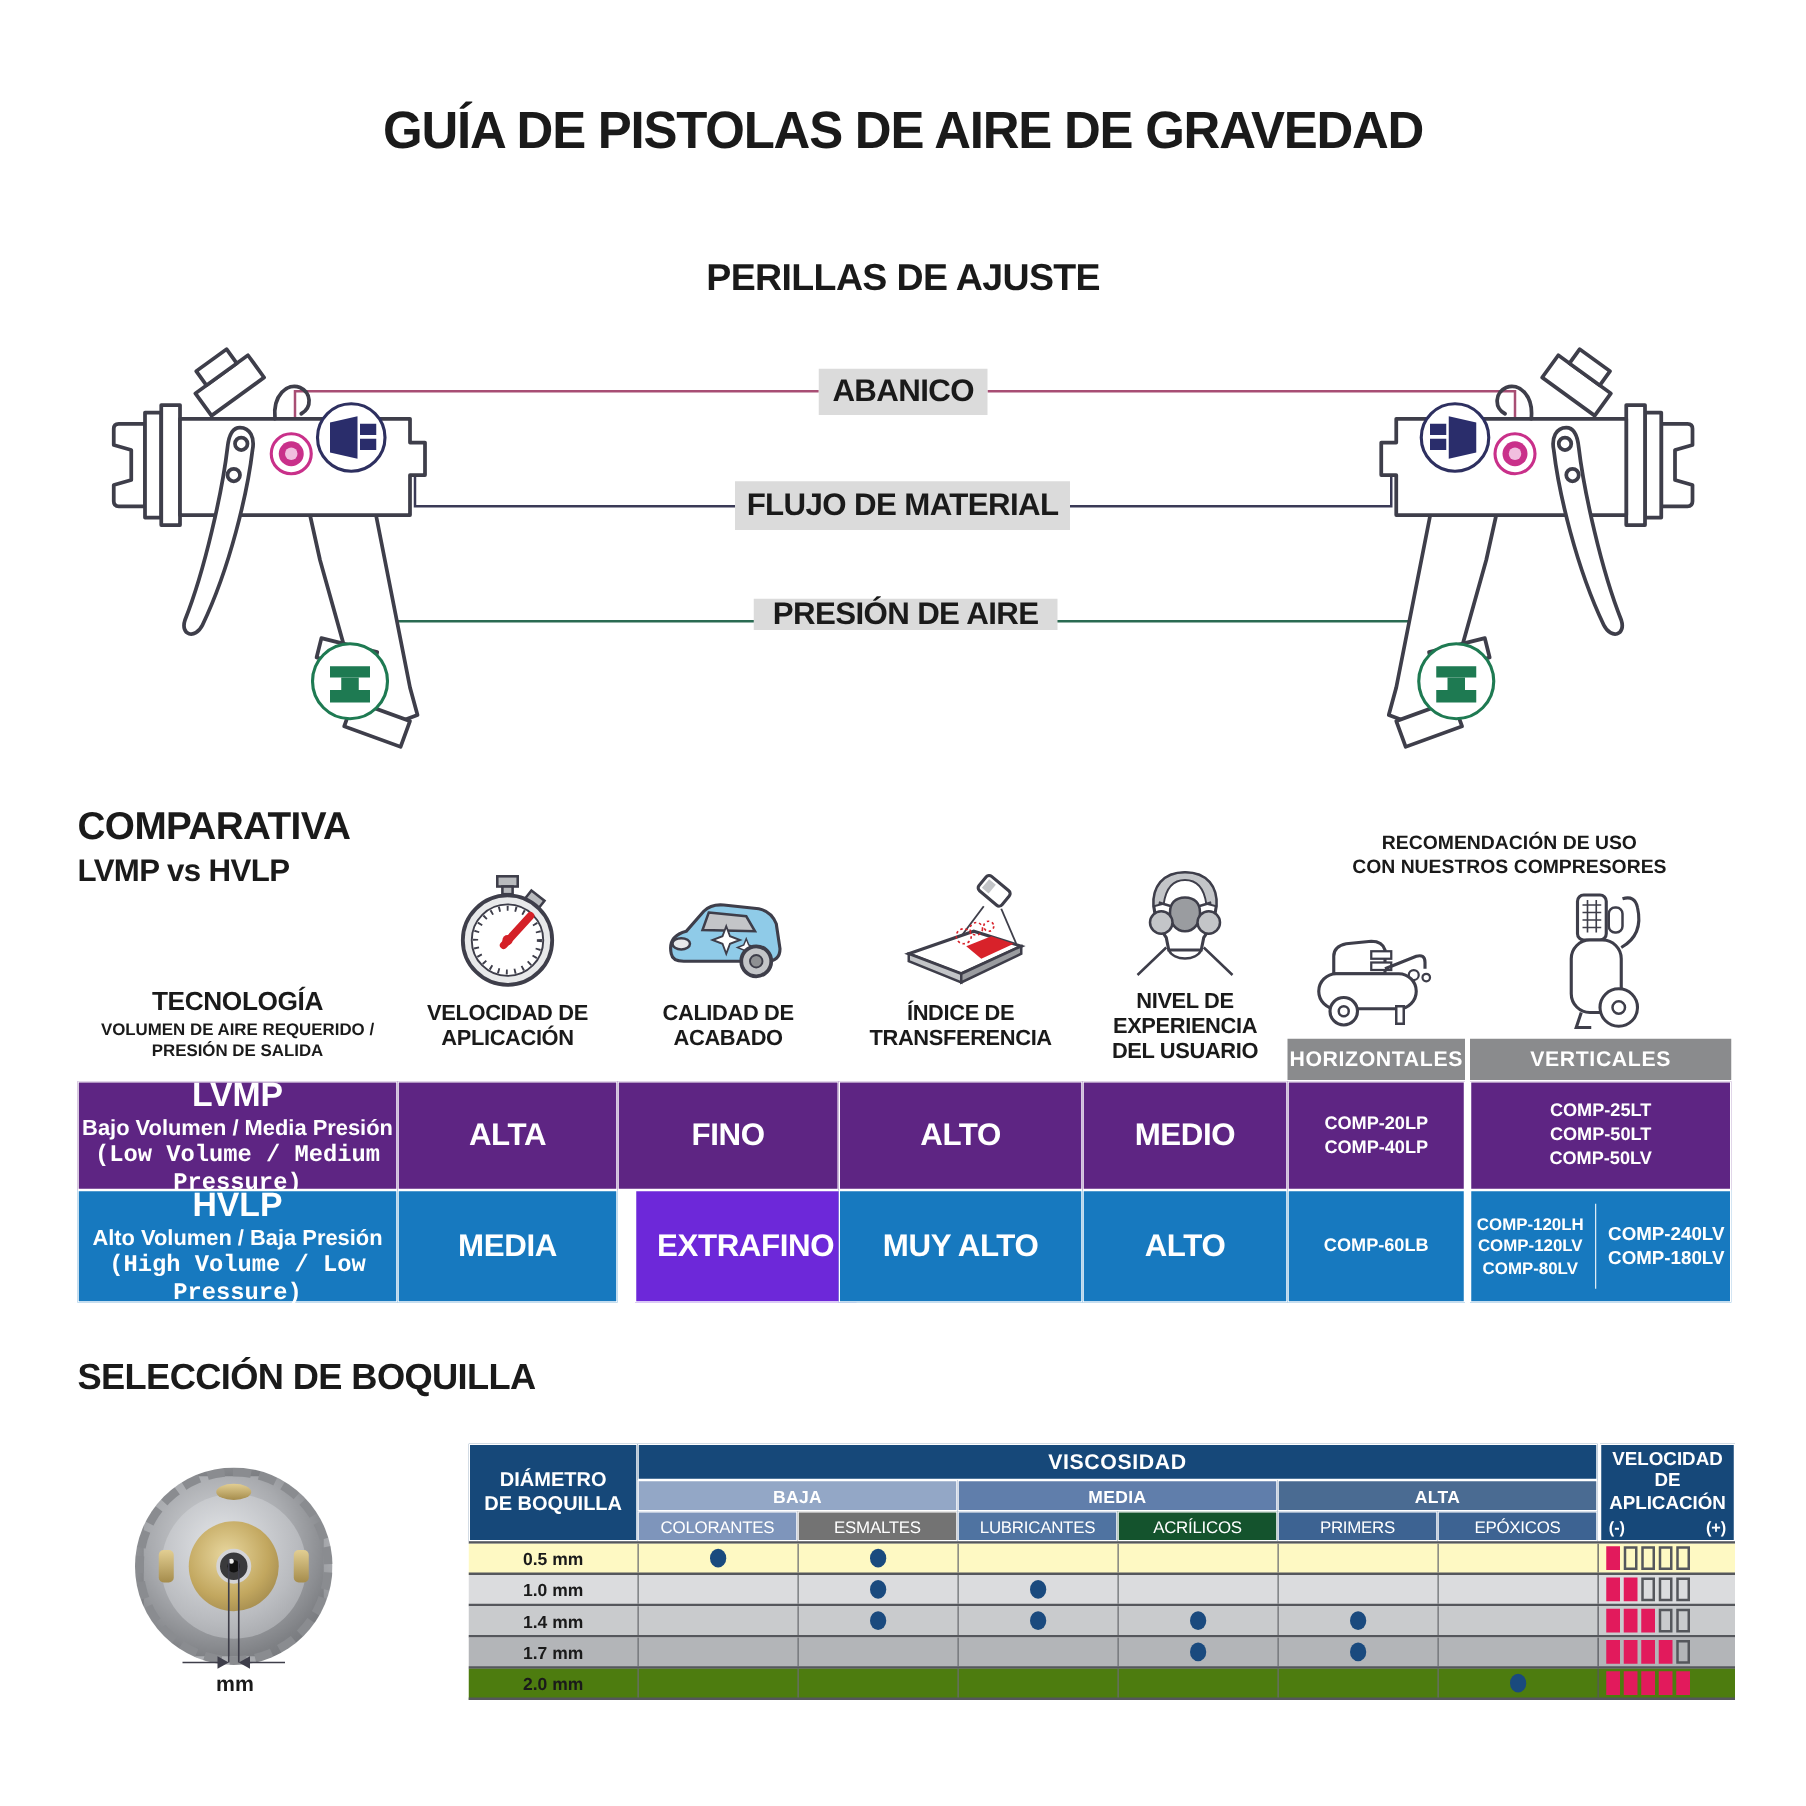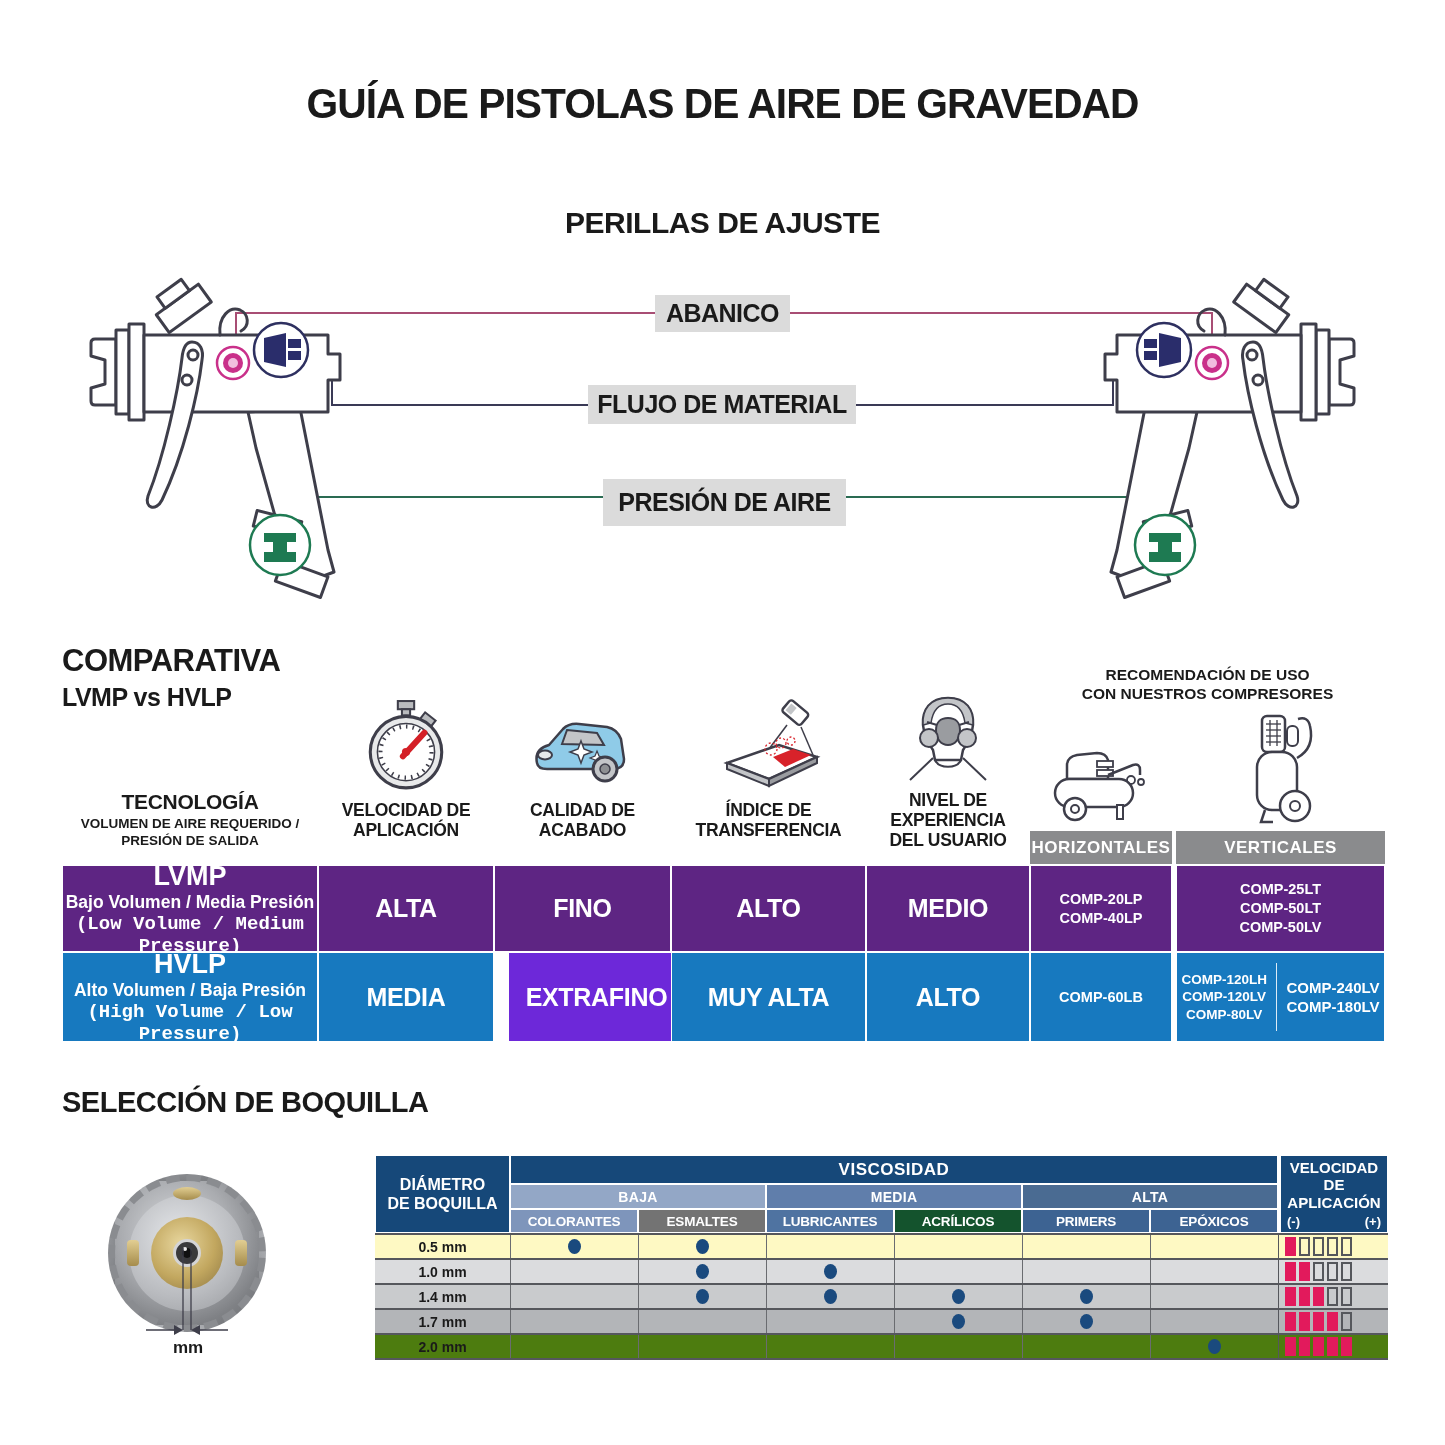--- a/index.html
+++ b/index.html
@@ -53,21 +53,21 @@
   .nz-toptab{position:absolute;left:58px;top:6px;width:28px;height:13px;border-radius:50%;
      background:linear-gradient(#E2CE92,#A58C4C);}
   .nz-clip{position:absolute;width:12px;height:26px;border-radius:4px;background:linear-gradient(#E2CE92,#A58C4C);top:59px;}
   
   #nozzle-table{left:375px;top:1155px;width:1013px;height:203px;}
   .nt-head{position:absolute;background:#164879;color:#fff;box-sizing:border-box;border:1.5px solid #fff;
            display:flex;align-items:center;justify-content:center;font-weight:bold;text-align:center;}
   .nt-group{position:absolute;color:#fff;box-sizing:border-box;border:1.5px solid #fff;display:flex;
             align-items:center;justify-content:center;font-weight:bold;font-size:14px;letter-spacing:.3px;}
   .nt-sub{position:absolute;color:#fff;box-sizing:border-box;border:1.5px solid #fff;display:flex;
-          align-items:center;justify-content:center;font-weight:bold;font-size:13.5px;letter-spacing:-.2px;text-align:right;}
+          align-items:center;justify-content:center;font-weight:normal;font-size:13.5px;letter-spacing:-.2px;text-align:right;}
   #nozzle-rows{position:absolute;left:0;top:78px;width:1013px;border-top:2px solid #55575C;}
   .nt-row{display:flex;height:23px;border-bottom:2px solid #55575C;align-items:stretch;}
   .nt-dia{width:135px;display:flex;align-items:center;justify-content:center;font-weight:bold;font-size:14px;}
   .nt-cell{width:128px;border-left:1.5px solid #6A6C70;box-sizing:border-box;display:flex;
            align-items:center;justify-content:center;}
   .nt-dot{width:13px;height:15px;border-radius:50%;background:#1A4A7E;}
   .nt-speed{width:110px;border-left:1.5px solid #55575C;box-sizing:border-box;display:flex;
             align-items:center;gap:3px;padding-left:6px;}
   .nt-bar{width:11px;height:19px;box-sizing:border-box;}
   .nt-bar.filled{background:#E21A5C;}
@@ -143,21 +143,21 @@
       <polyline points="605,497 276,497 276,520" stroke="#2A6B52"></polyline>
       <polyline points="845,497 1167,497 1167,520" stroke="#2A6B52"></polyline>
     </g>
 
     <use href="#gun" transform="translate(88,288)"></use>
     <use href="#gun" transform="translate(1357,288) scale(-1,1)"></use>
   </svg>
 
   <div class="abs knob-label" style="left:655px;top:295px;width:135px;height:37px;">ABANICO</div>
   <div class="abs knob-label" style="left:588px;top:385px;width:268px;height:39px;">FLUJO DE MATERIAL</div>
-  <div class="abs knob-label" style="left:603px;top:479px;width:243px;height:47px;">PRESIÓN DE AIRE</div>
+  <div class="abs knob-label" style="left:603px;top:479px;width:243px;height:25px;">PRESIÓN DE AIRE</div>
 
   <div class="abs" id="comp-heading">COMPARATIVA</div>
   <div class="abs" id="comp-subheading">LVMP vs HVLP</div>
   <div class="abs" id="reco-title">RECOMENDACIÓN DE USO
 CON NUESTROS COMPRESORES</div>
 
   <div class="abs col-icon" style="left:318px;top:695px;width:176px;height:100px;">
     <svg width="92" height="96" viewBox="0 0 90 94">
       <rect x="37" y="2" width="16" height="8" fill="#B9BBBE" stroke="#3E3E4A" stroke-width="2"></rect>
       <rect x="41" y="10" width="8" height="6" fill="#B9BBBE" stroke="#3E3E4A" stroke-width="2"></rect>
@@ -295,21 +295,21 @@
     <div class="l2">Alto Volumen / Baja Presión</div>
     <div class="l3">(High Volume / Low Pressure)</div>
   </div>
   <div class="abs comp-cell" style="left:318px;top:952px;width:176px;height:90px;background:#1779BF;">
     <div class="big">MEDIA</div>
   </div>
   <div class="abs comp-cell" style="left:508px;top:952px;width:177px;height:90px;background:#6d28d9;">
     <div class="big">EXTRAFINO</div>
   </div>
   <div class="abs comp-cell" style="left:671px;top:952px;width:195px;height:90px;background:#1779BF;">
-    <div class="big">MUY ALTA</div>
+    <div class="big">MUY ALTO</div>
   </div>
   <div class="abs comp-cell" style="left:866px;top:952px;width:164px;height:90px;background:#1779BF;">
     <div class="big">ALTO</div>
   </div>
   <div class="abs comp-cell" style="left:1030px;top:952px;width:142px;height:90px;background:#1779BF;">
     <div class="models">COMP-60LB</div>
   </div>
   <div class="abs comp-cell" style="left:1176px;top:952px;width:209px;height:90px;background:#1779BF;">
     <div class="vsplit">
       <div class="models" style="font-size:13.5px;">COMP-120LH

